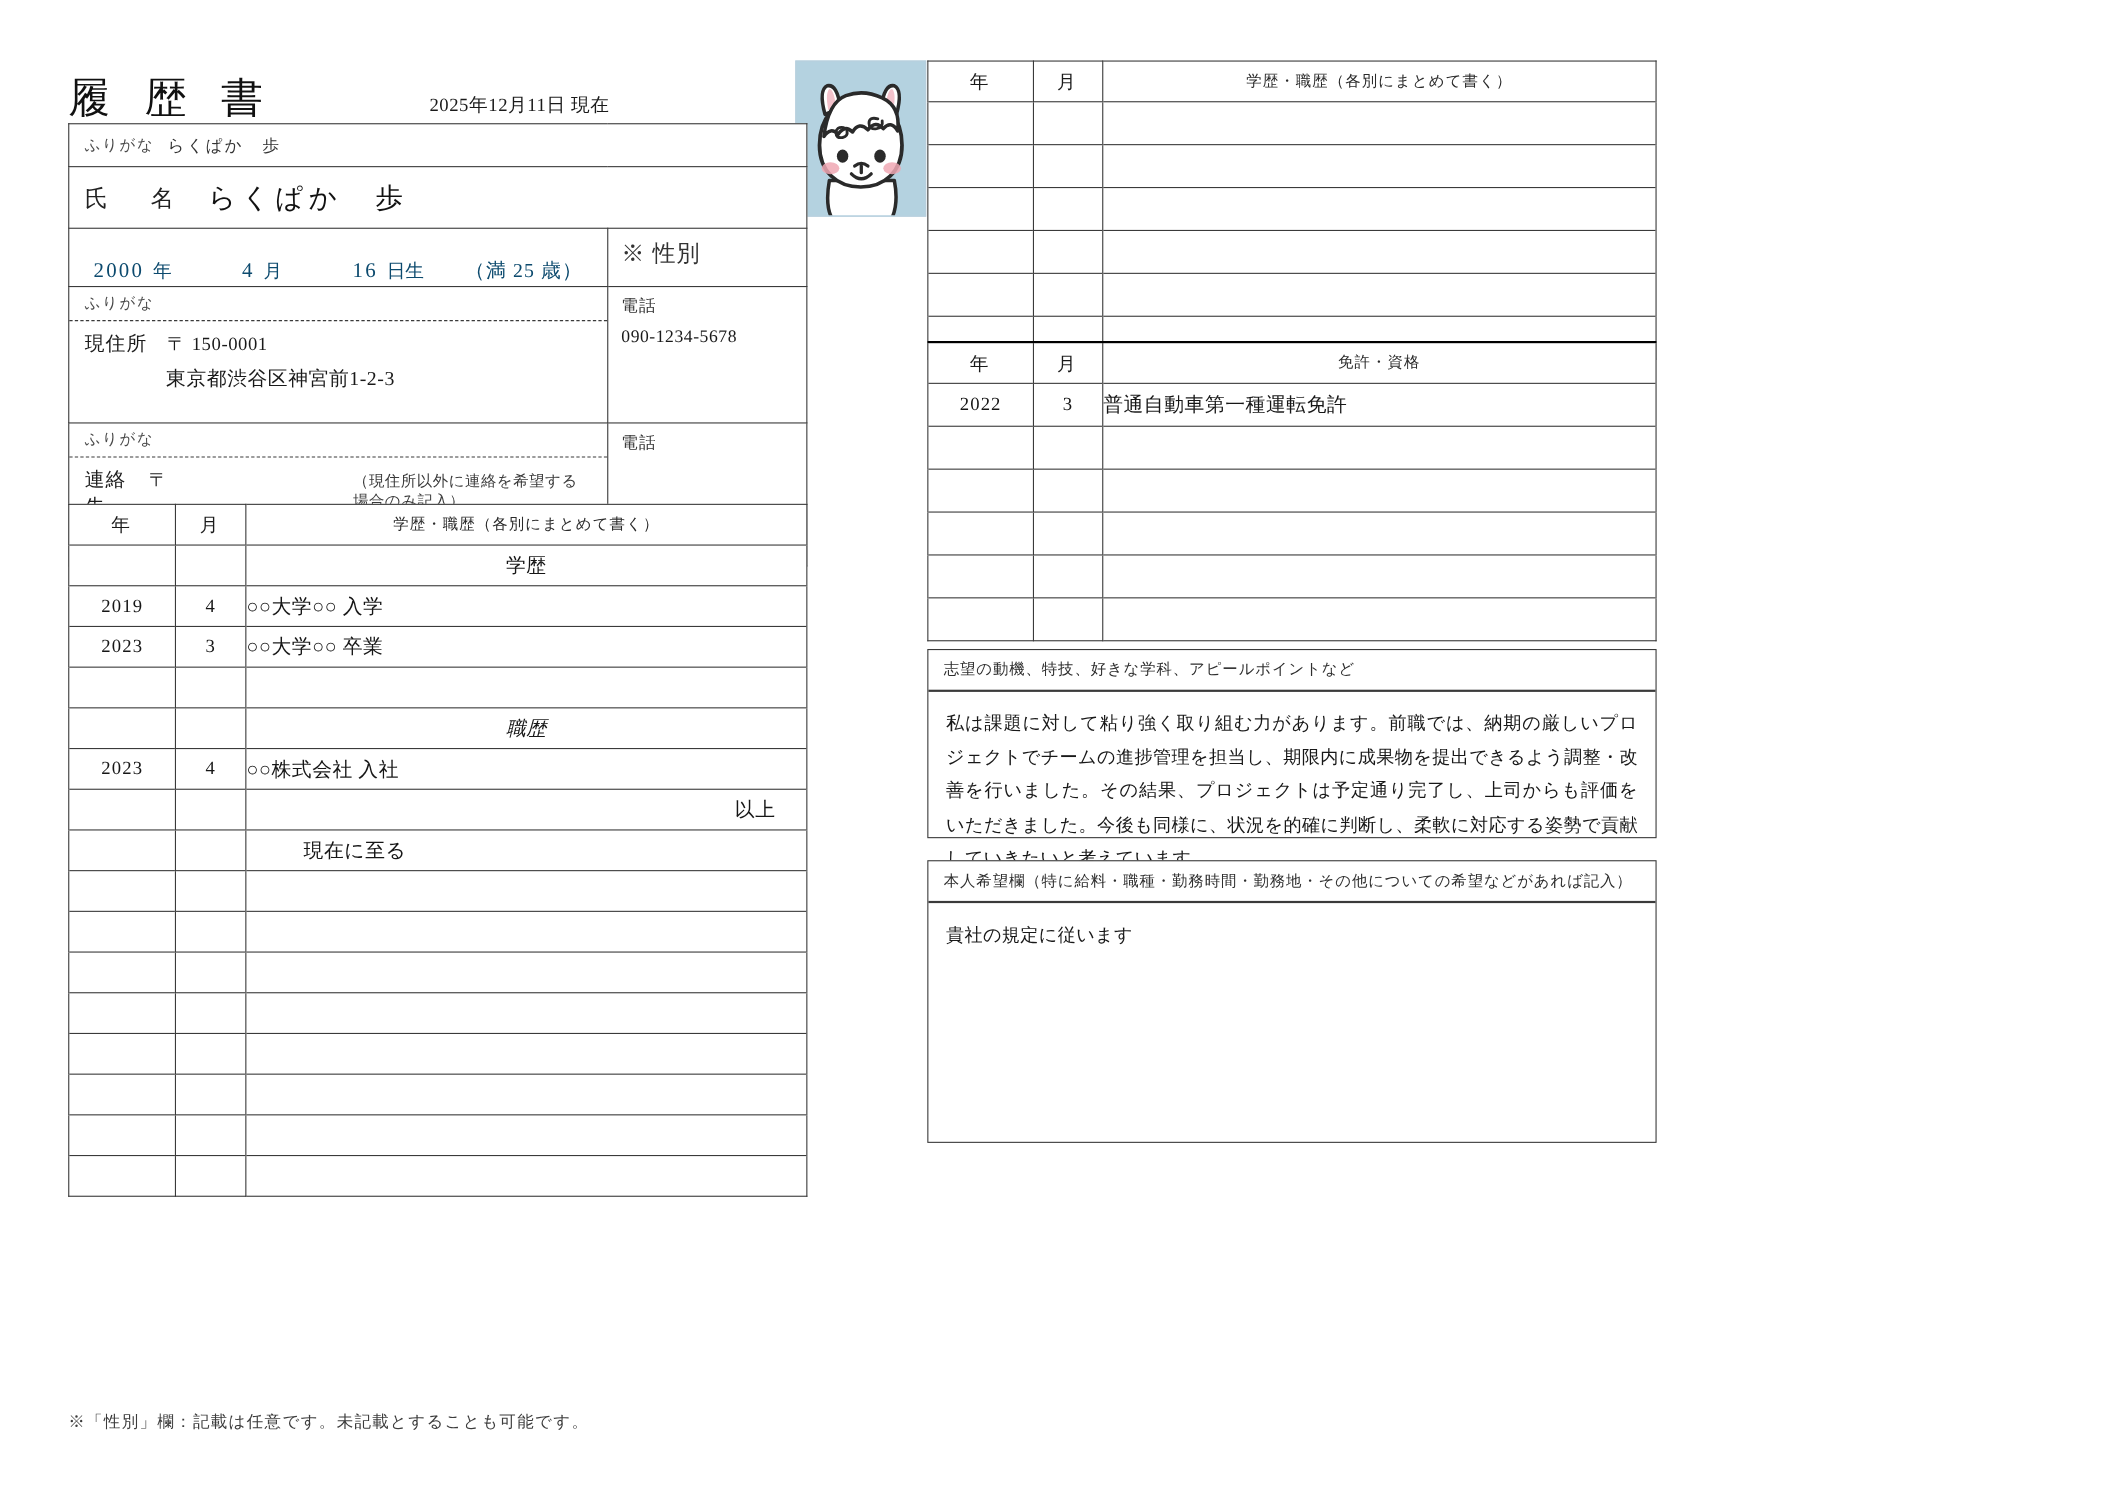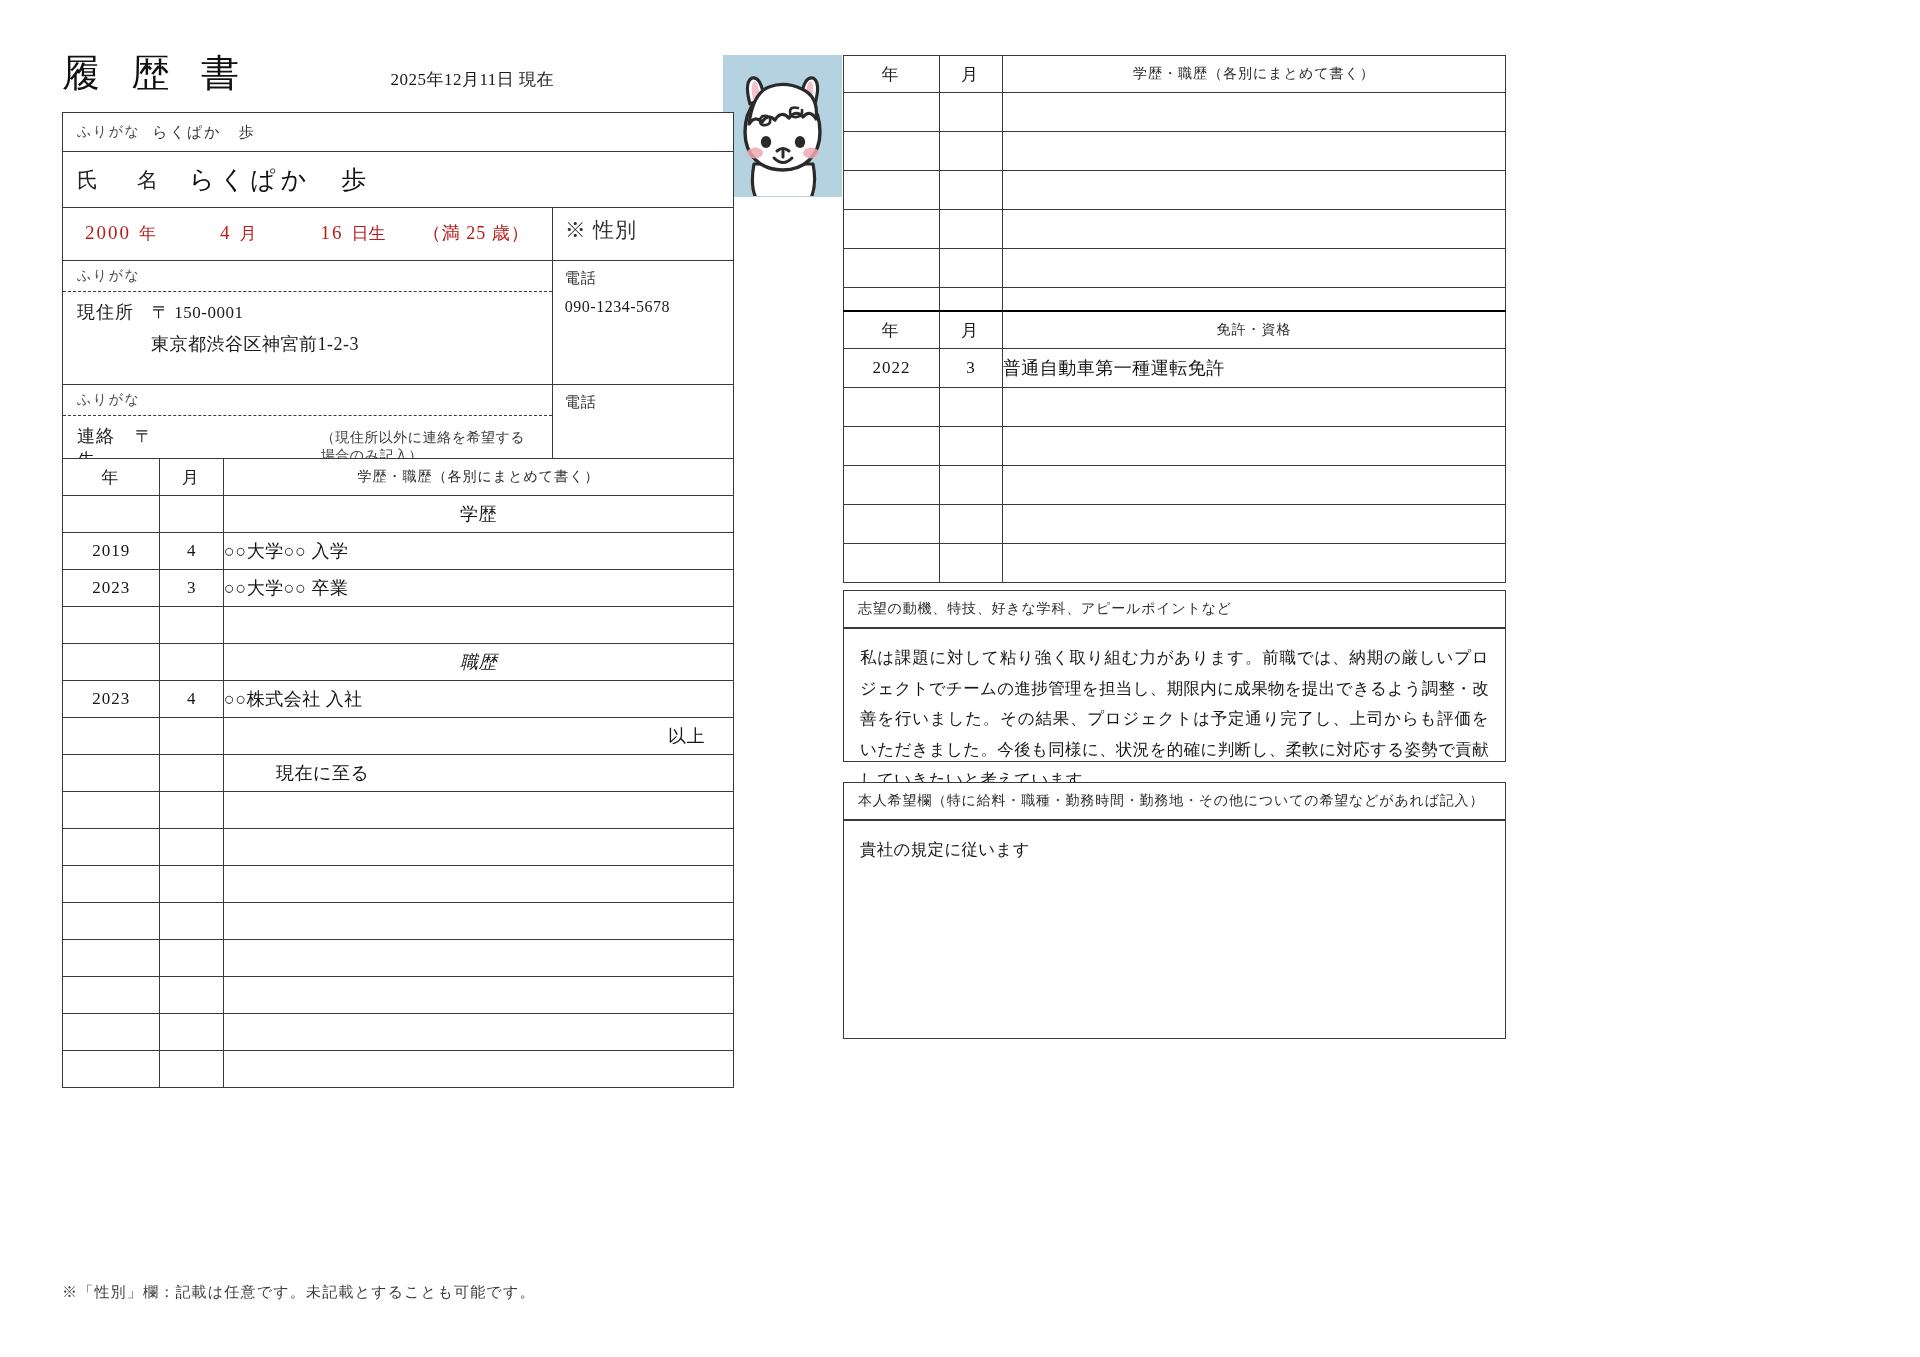--- a/index.html
+++ b/index.html
@@ -34,21 +34,21 @@
     left: 820px;
     top: 0;
     width: 1100px;
     height: 1357px;
   }
 
   
   .title-row {
     position: absolute;
     left: 62px;
-    top: 52px;
+    top: 68px;
     width: 672px;
     height: 56px;
   }
   .doc-title {
     position: absolute;
     left: 0;
     top: -4px;
     font-size: 38px;
     letter-spacing: 11px;
     font-family: "Liberation Serif", "DejaVu Serif", serif;
@@ -128,24 +128,24 @@
     color: #222;
   }
   .name-val {
     font-size: 25px;
     letter-spacing: 5px;
     color: #111;
   }
   .birth-line {
     height: 50px;
     display: flex;
-    align-items: center;
+    align-items: flex-end;
     padding: 0 22px;
     font-size: 19px;
-    color: #b91c1c;
+    color: #0c4a6e;
   }
   .birth-line .seg { display: inline-flex; align-items: baseline; }
   .bnum { letter-spacing: 2px; }
   .bunit { margin: 0 6px 0 8px; font-size: 17px; }
   .spacer-wide { display: inline-block; width: 58px; }
   .age-paren { margin-left: auto; font-size: 18px; letter-spacing: 1px; }
 
   .gender-cell { padding: 8px 12px; }
   .gender-lbl { font-size: 21px; color: #333; letter-spacing: 1px; }
   .addr-furi {

